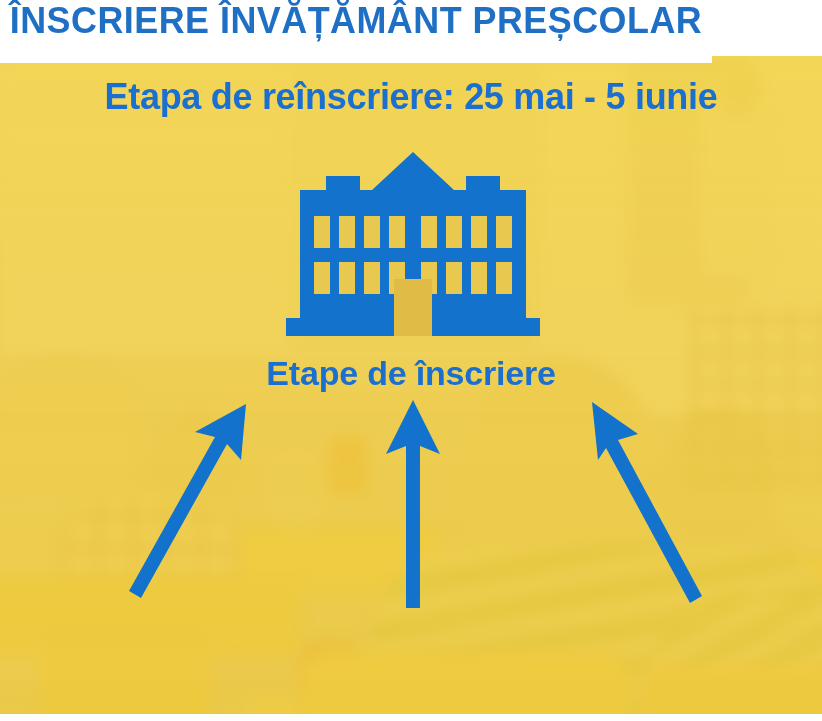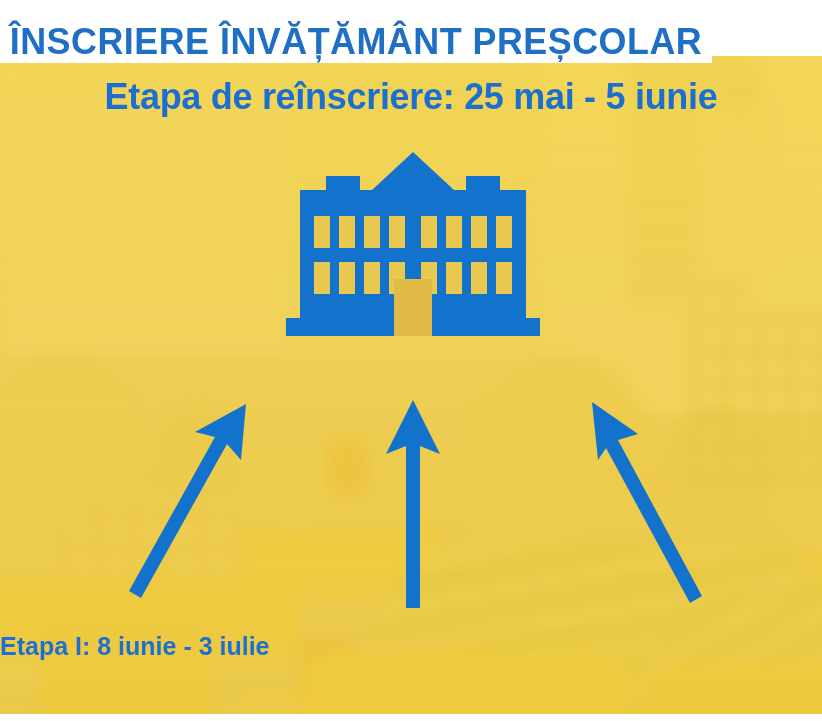--- a/index.html
+++ b/index.html
@@ -20,21 +20,21 @@
   }
 
   
   #title-band {
     position: absolute;
     left: 0; top: 0;
     width: 712px;
     height: 63px;
     background: #ffffff;
     display: flex;
-    align-items: flex-end;
+    align-items: flex-start;
     justify-content: center;
     z-index: 60;
   }
   #title-band .title-text {
     font-family: "Liberation Sans Narrow", "Liberation Sans", sans-serif;
     font-weight: bold;
     font-size: 37px;
     letter-spacing: 0.5px;
     color: #1f70c4;
     white-space: nowrap;
@@ -302,20 +302,21 @@
         <rect x="228" y="70" width="16" height="32" fill="#e8c84e"></rect>
 
         <rect x="153" y="116" width="16" height="32" fill="#e8c84e"></rect>
         <rect x="178" y="116" width="16" height="32" fill="#e8c84e"></rect>
         <rect x="203" y="116" width="16" height="32" fill="#e8c84e"></rect>
         <rect x="228" y="116" width="16" height="32" fill="#e8c84e"></rect>
 
         <rect x="126" y="133" width="38" height="57" fill="#e0bc47"></rect>
       </svg>
 
+      <div id="mid-heading">Etape de înscriere</div>
 
       <svg class="arrow-svg" id="arrow-left" viewBox="0 0 160 215">
         <path fill="#1272cc" d="
           M141 8
           L136 64
           L122 48
           L36 202
           L24 195
           L110 41
           L90 36
@@ -339,22 +340,18 @@
           M12 6
           L58 38
           L38 44
           L122 200
           L110 207
           L26 52
           L18 64
           Z"></path>
       </svg>
 
-      <div class="stage-label" id="label-1">
-        <span class="ln1">Etapa I:</span>
-        <span class="ln2">8 iunie - 3 iulie</span>
-      </div>
 
 
 
     </div>
   </div>
 </div>
 
 </body></html>

